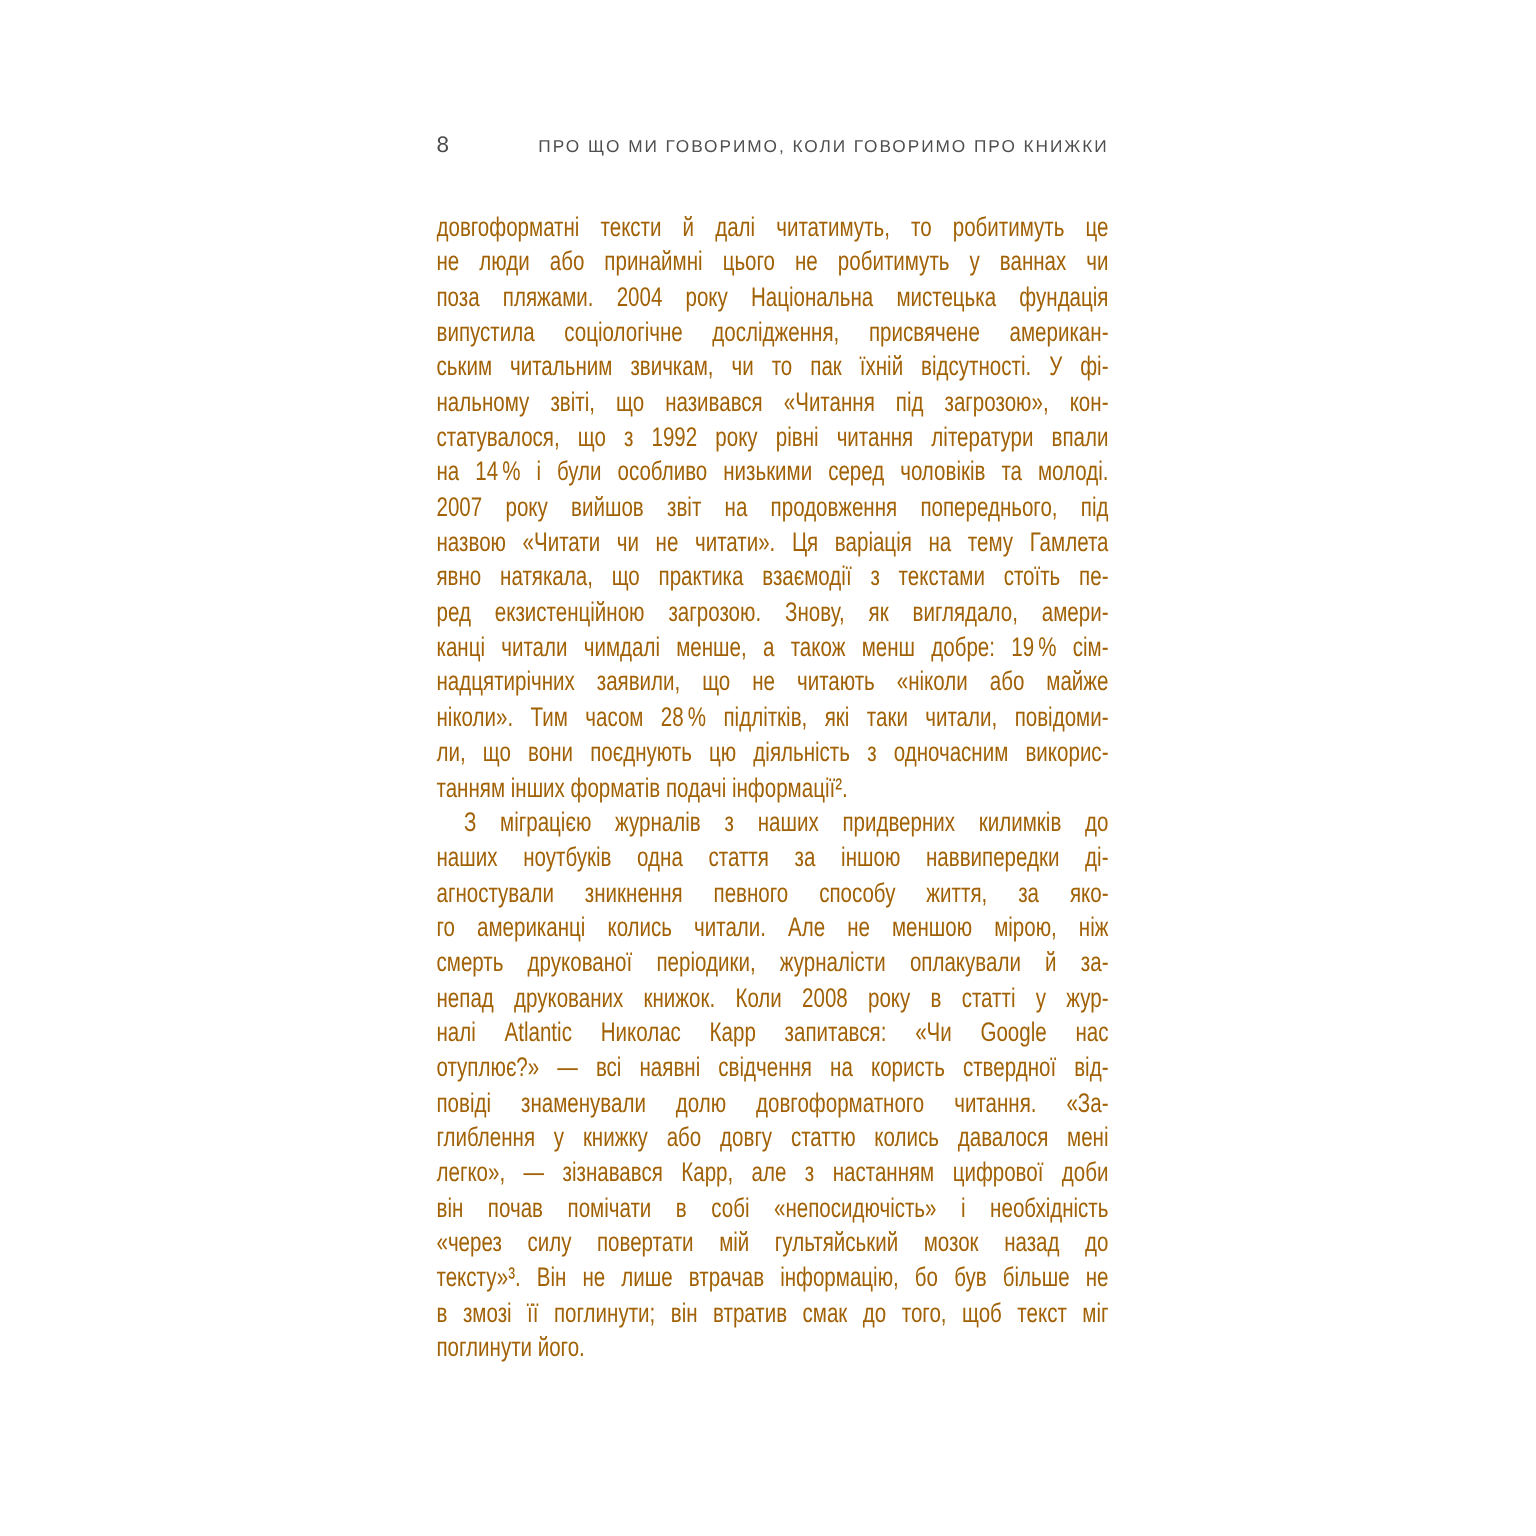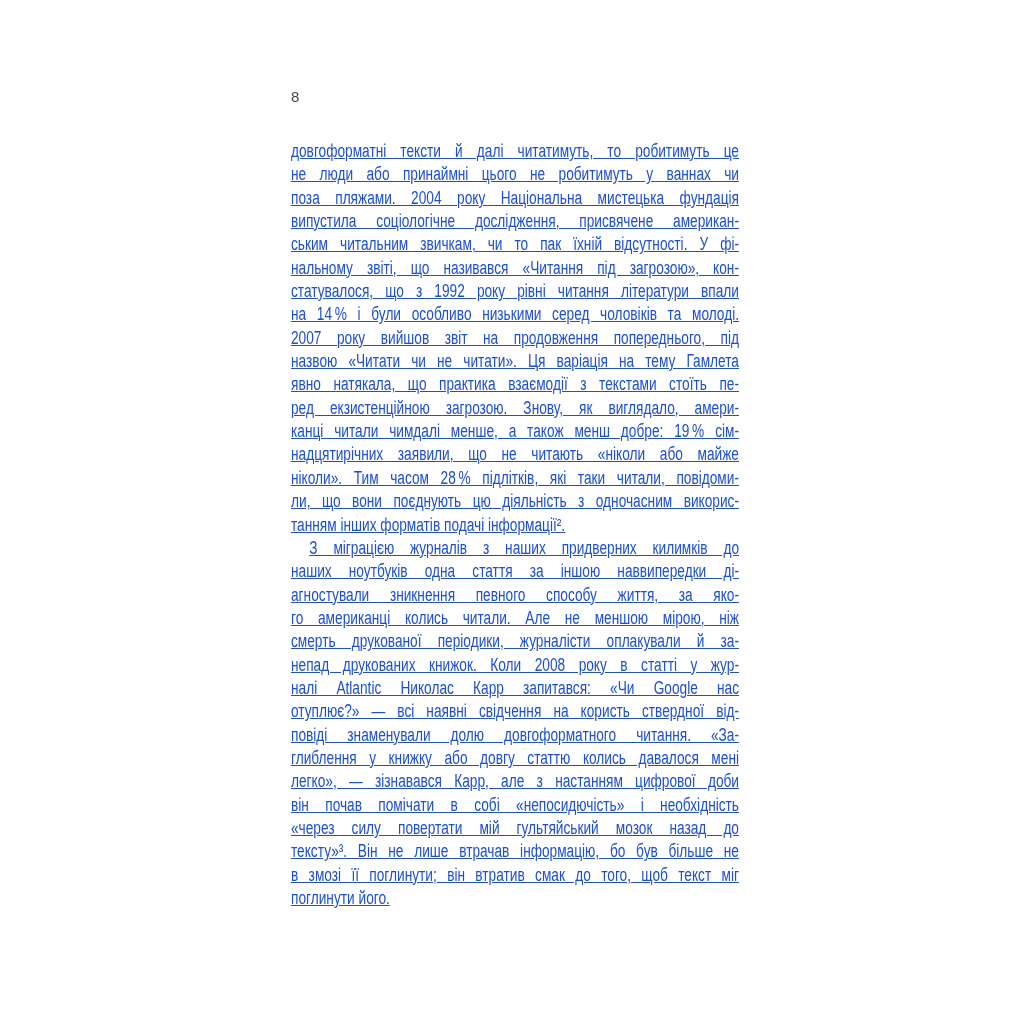--- a/index.html
+++ b/index.html
@@ -37,22 +37,21 @@
     font-size: 11.5px;
     letter-spacing: 1.3px;
     color: #4f4f4f;
     white-space: nowrap;
   }
   .body-text {
     position: absolute;
     left: 291px;
     top: 140px;
     width: 448px;
-    color: #1d4ed8;
-    text-decoration: underline;
+    color: #a16207;
   }
   .paragraph {
     margin: 0;
     padding: 0;
   }
   .line {
     width: 589px;
     height: 23.35px;
     transform: scaleX(0.7606);
     transform-origin: 0 0;
@@ -70,20 +69,21 @@
     text-indent: 24px;
   }
 </style>
 </head>
 <body>
 
 <div class="book-page">
 
   <div class="page-header">
     <span class="page-number">8</span>
+    <span class="running-head">ПРО ЩО МИ ГОВОРИМО, КОЛИ ГОВОРИМО ПРО КНИЖКИ</span>
   </div>
 
   <div class="body-text">
       <div class="paragraph">
         <div class="line">довгоформатні тексти й далі читатимуть, то робитимуть це</div>
         <div class="line">не люди або принаймні цього не робитимуть у ваннах чи</div>
         <div class="line">поза пляжами. 2004 року Національна мистецька фундація</div>
         <div class="line">випустила соціологічне дослідження, присвячене американ-</div>
         <div class="line">ським читальним звичкам, чи то пак їхній відсутності. У фі-</div>
         <div class="line">нальному звіті, що називався «Читання під загрозою», кон-</div>

